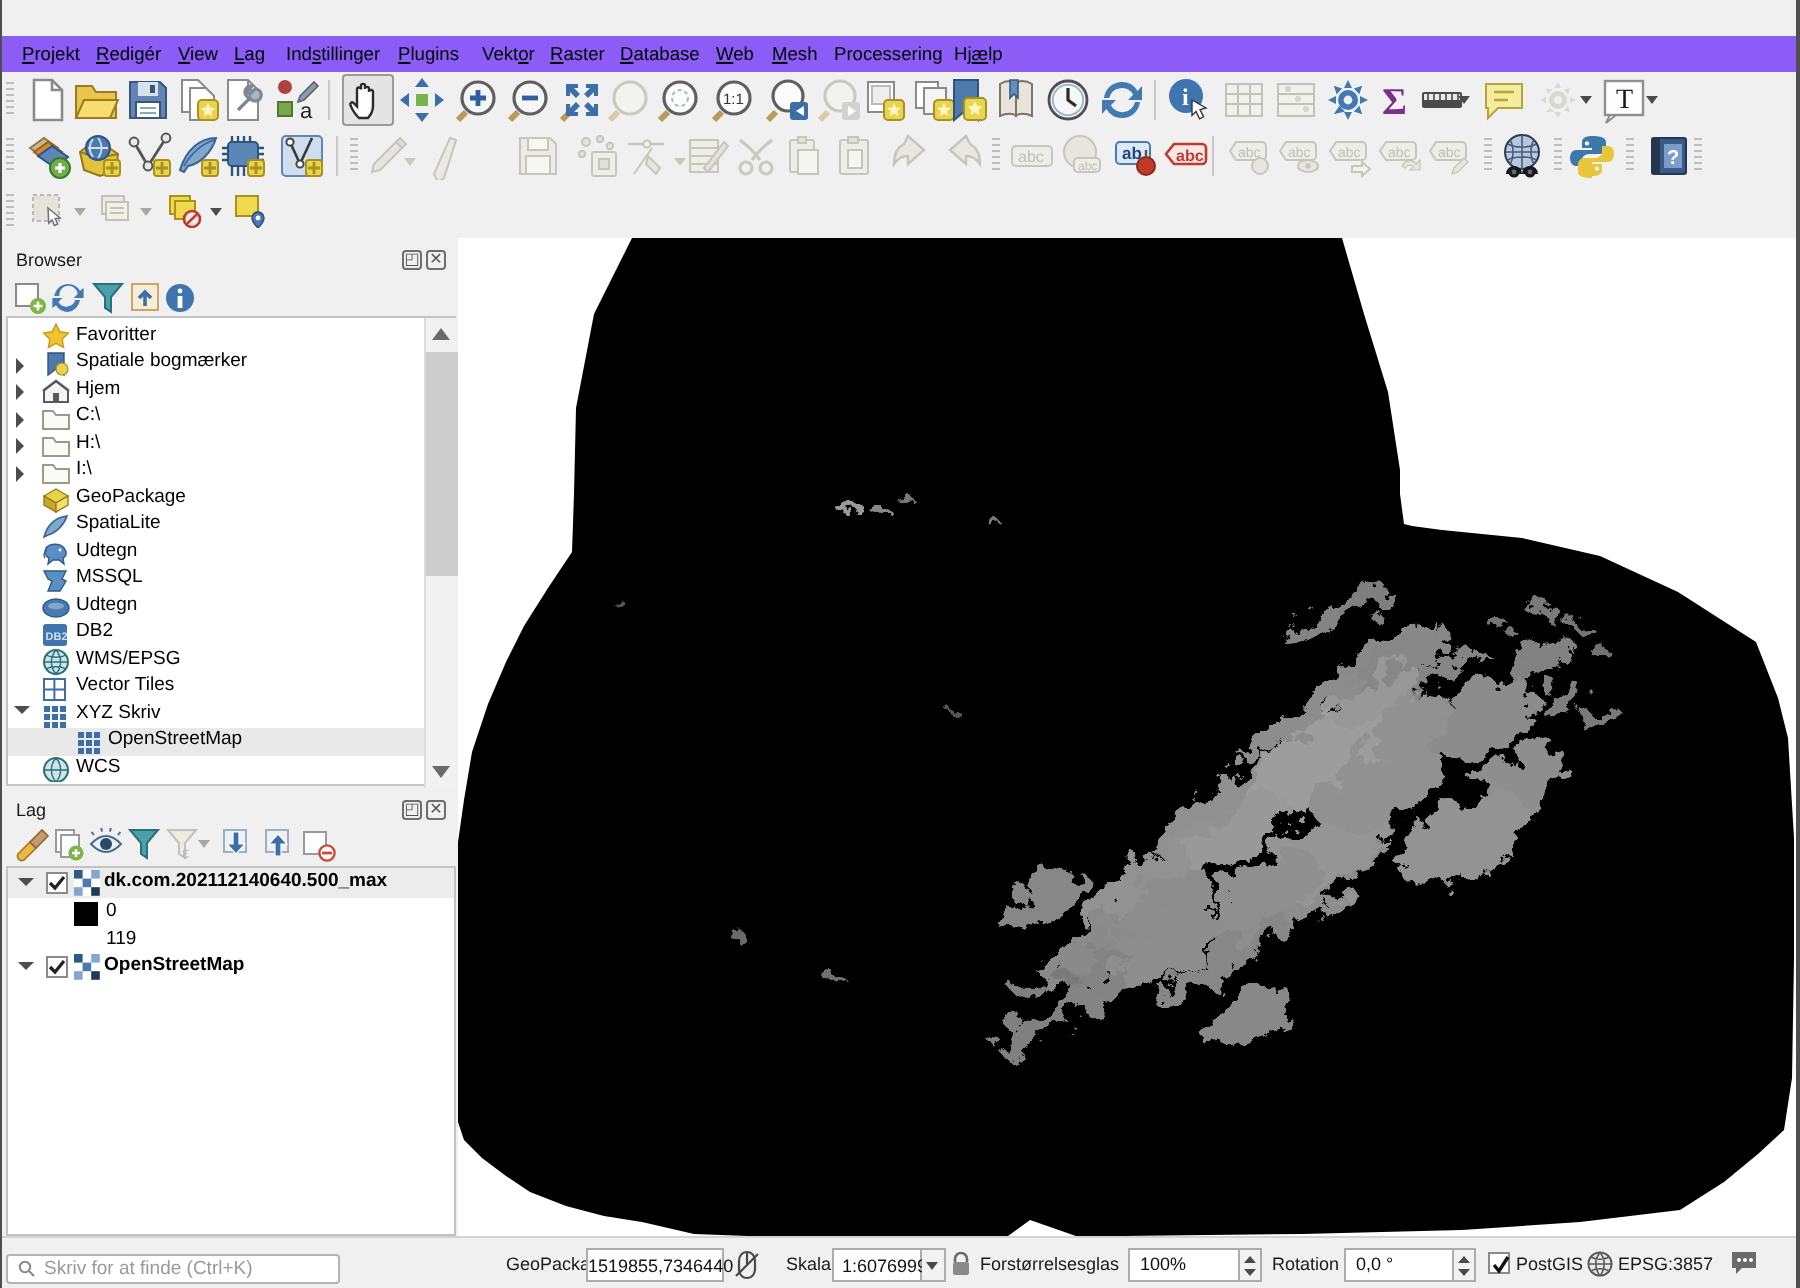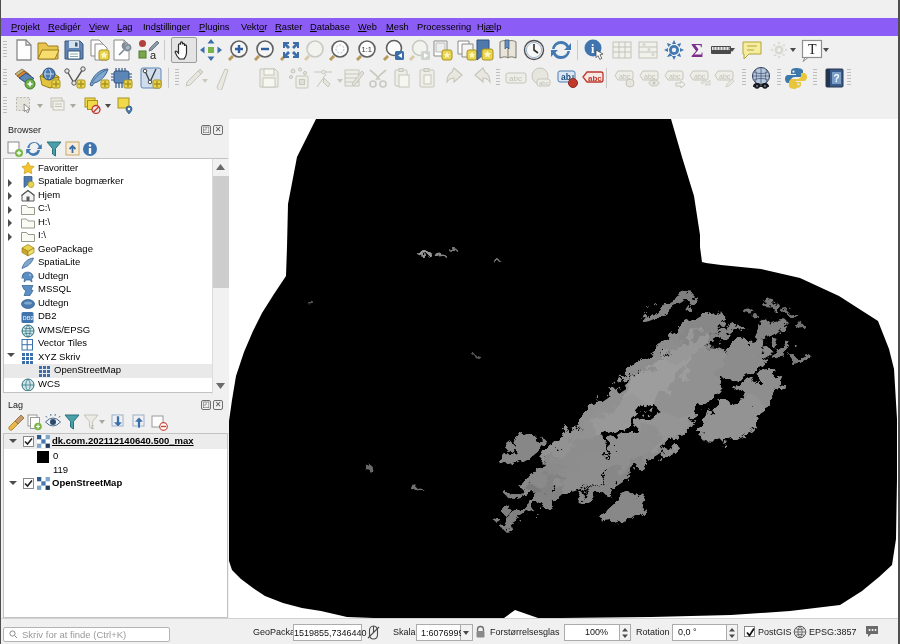--- a/index.html
+++ b/index.html
@@ -759,21 +759,21 @@
   <svg class="ab" style="left:33px;top:1px" width="13" height="13">
           <g>
             <rect width="13" height="13" fill="#fff"></rect>
             <rect x="0" y="0" width="4.3" height="4.3" fill="#2e5a8a"></rect>
             <rect x="8.6" y="0" width="4.3" height="4.3" fill="#7fa8cf"></rect>
             <rect x="4.3" y="4.3" width="4.3" height="4.3" fill="#4a7ab0"></rect>
             <rect x="0" y="8.6" width="4.3" height="4.3" fill="#7fa8cf"></rect>
             <rect x="8.6" y="8.6" width="4.3" height="4.3" fill="#1e3a5a"></rect>
           </g>
         </svg>
-  <div class="trow" style="top:1px;left:48px;font-weight:bold;text-decoration:underline">dk.com.202112140640.500_max</div>
+  <div class="trow" style="top:1px;left:48px;font-weight:bold;">dk.com.202112140640.500_max</div>
   <div class="ab" style="left:33px;top:17px;width:12px;height:12px;background:#000"></div>
   <div class="trow" style="top:16px;left:49px">0</div>
   <div class="trow" style="top:30px;left:49px">119</div>
   <div class="car caro" style="left:5px;top:47px"></div>
   <div class="cb" style="left:19px;top:44px">
           <svg width="9" height="9" viewBox="0 0 9 9" style="display:block">
             <path d="M1 4.5l2.5 2.5L8 1.5" fill="none" stroke="#222" stroke-width="1.6"></path>
           </svg>
         </div>
   <svg class="ab" style="left:33px;top:43px" width="13" height="13">
@@ -873,21 +873,21 @@
  <div class="ab" style="left:392px;top:8px">Skala</div>
  <div class="sbox" style="left:415px;top:5px;width:45px;height:17px;padding:3px 0 0 4px">1:6076999</div>
  <div class="ab" style="left:460px;top:5px;width:12px;height:17px;background:#f2f2f2;border:1px solid #acacac;border-left:none">
         <div class="darr" style="left:2px;top:6px"></div>
       </div>
  <svg class="ab" style="left:474px;top:6px" width="11" height="14" viewBox="0 0 11 14">
         <path d="M2.5 6V4.5a3 3 0 016 0V6" fill="none" stroke="#6a6a6a" stroke-width="1.3"></path>
         <rect x="1.5" y="6" width="8" height="6.5" rx="1" fill="#8a8a8a"></rect>
       </svg>
  <div class="ab" style="left:489px;top:8px">Forstørrelsesglas</div>
- <div class="sbox" style="left:563px;top:5px;width:56px;height:17px;padding:2px 0 0 20px">100%</div>
+ <div class="sbox" style="left:563px;top:5px;width:56px;height:17px;padding:2px 0 0 5px">100%</div>
  <div class="ab" style="left:619px;top:5px;width:11px;height:17px;background:#f2f2f2;border:1px solid #acacac;border-left:none">
   <svg class="ab" style="left:1px;top:2px" width="8" height="12" viewBox="0 0 8 12">
           <path d="M4 1L7 4.5H1z" fill="#4a4a4a"></path>
           <path d="M4 11L1 7.5h6z" fill="#4a4a4a"></path>
         </svg>
  </div>
  <div class="ab" style="left:635px;top:8px">Rotation</div>
  <div class="sbox" style="left:671px;top:5px;width:55px;height:17px;padding:2px 0 0 5px">0,0 °</div>
  <div class="ab" style="left:726px;top:5px;width:11px;height:17px;background:#f2f2f2;border:1px solid #acacac;border-left:none">
   <svg class="ab" style="left:1px;top:2px" width="8" height="12" viewBox="0 0 8 12">

